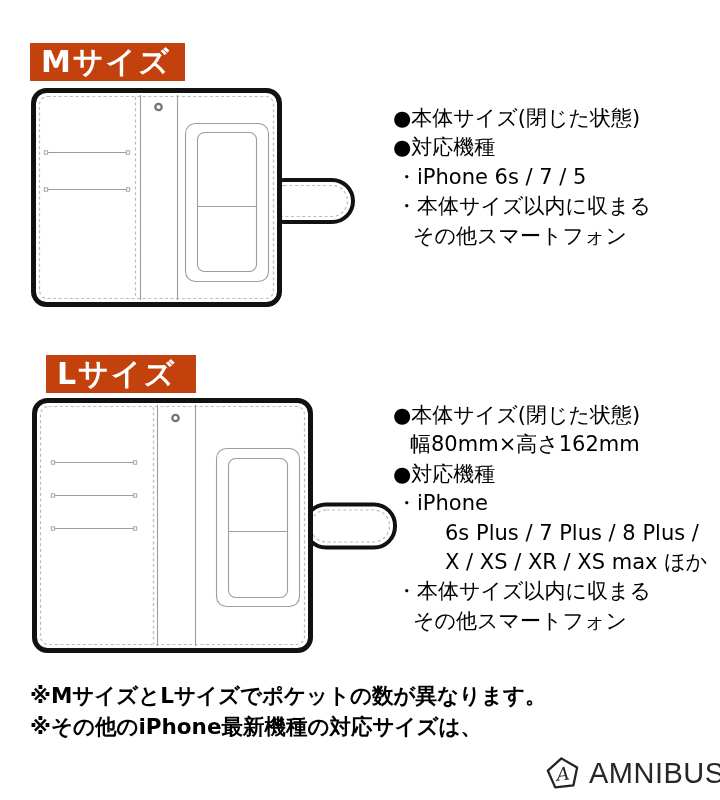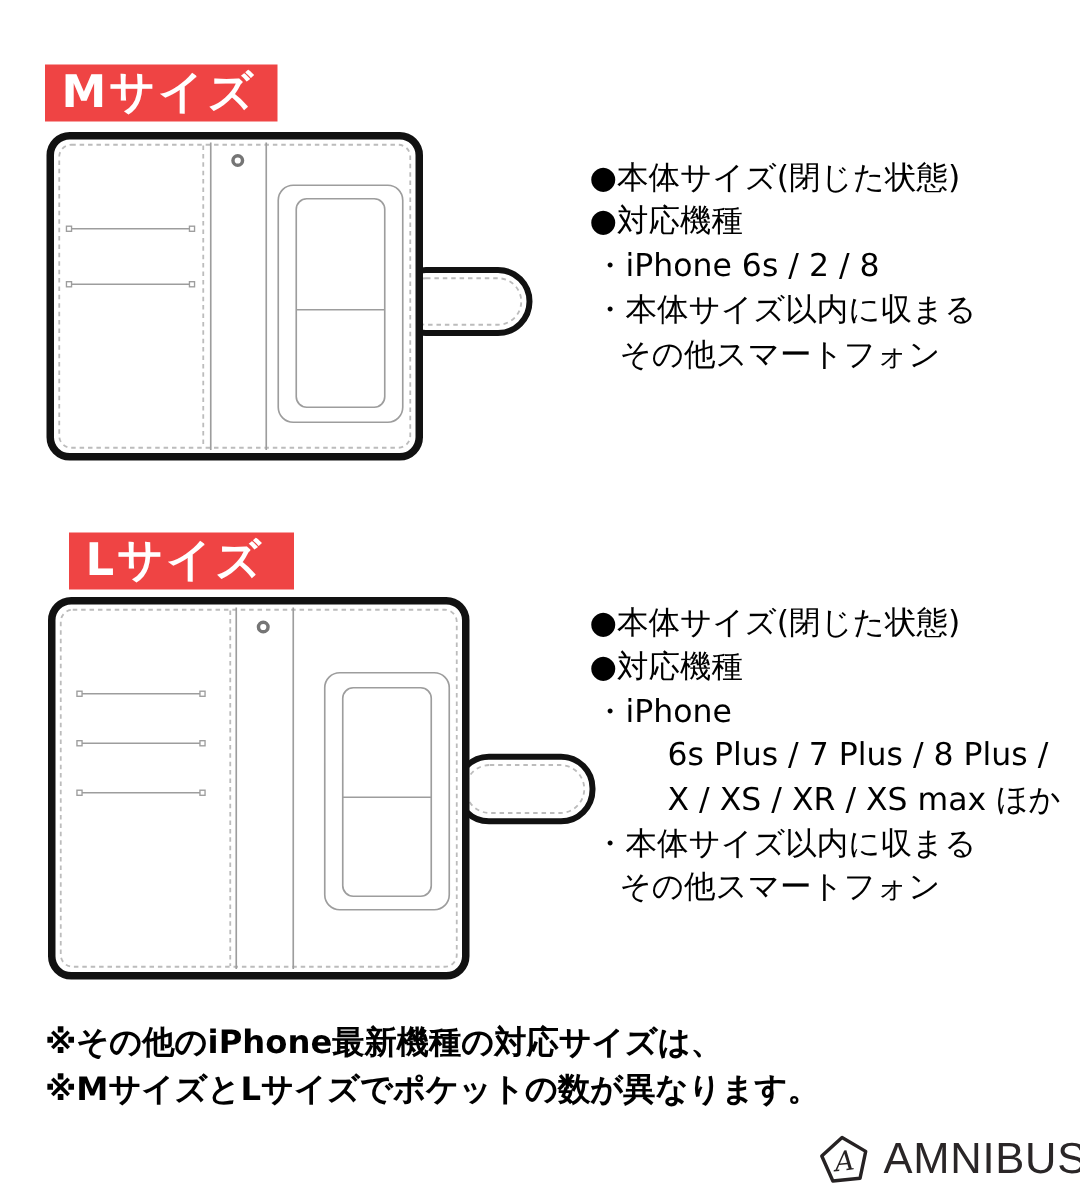--- a/index.html
+++ b/index.html
@@ -2,21 +2,21 @@
 <html><head>
 <meta charset="utf-8">
 <style>
   html,body{margin:0;padding:0;background:#ffffff;}
   .canvas{
     position:relative;width:720px;height:800px;background:#ffffff;
     font-family:"DejaVu Sans",sans-serif;color:#000;overflow:hidden;
   }
   
   .size-label{
-    position:absolute;background:#ef4444;color:#fff;font-weight:700;
+    position:absolute;background:#c2410c;color:#fff;font-weight:700;
     font-size:30px;line-height:38px;height:38px;box-sizing:border-box;
     padding:0 14px 0 11px;letter-spacing:2px;white-space:nowrap;
   }
   .m-label{left:30px;top:43px;min-width:144px;}
   .l-label{left:30px;top:355px;min-width:150px;margin-left:16px;}
   
   .case-svg{position:absolute;display:block;}
   .m-case{left:25px;top:83px;}
   .l-case{left:25px;top:392px;}
   .ink4{fill:#ffffff;stroke:#111111;stroke-width:4;}
@@ -79,21 +79,21 @@
     <g>
       <rect x="160.5" y="40.5" width="83" height="158" rx="10" class="thin"></rect>
       <rect x="172.5" y="49.5" width="59" height="139" rx="7" class="thin"></rect>
       <line x1="172.5" y1="123.5" x2="231.5" y2="123.5" class="thin"></line>
     </g>
   </svg>
 
   <div class="spec m-spec">
     <div class="line">●本体サイズ(閉じた状態)</div>
     <div class="line">●対応機種</div>
-    <div class="line i3">・iPhone 6s / 2 / 8</div>
+    <div class="line i3">・iPhone 6s / 7 / 5</div>
     <div class="line i3">・本体サイズ以内に収まる</div>
     <div class="line i20">その他スマートフォン</div>
   </div>
 
   <div class="size-label l-label">Lサイズ</div>
 
   <svg class="case-svg l-case" width="380" height="268" viewBox="0 0 380 268" xmlns="http://www.w3.org/2000/svg">
     <g>
       <rect x="280" y="112.5" width="90" height="43" rx="21" class="ink4"></rect>
       <rect x="285.5" y="118" width="79" height="32" rx="16" class="stitch"></rect>
@@ -121,31 +121,32 @@
     </g>
     <g>
       <rect x="191.5" y="56.5" width="83" height="158" rx="10" class="thin"></rect>
       <rect x="203.5" y="66.5" width="59" height="139" rx="7" class="thin"></rect>
       <line x1="203.5" y1="139.5" x2="262.5" y2="139.5" class="thin"></line>
     </g>
   </svg>
 
   <div class="spec l-spec">
     <div class="line">●本体サイズ(閉じた状態)</div>
+    <div class="line i17">幅80mm×高さ162mm</div>
     <div class="line">●対応機種</div>
     <div class="line i3">・iPhone</div>
     <div class="line i30">6s Plus / 7 Plus / 8 Plus /</div>
     <div class="line i30">X / XS / XR / XS max ほか</div>
     <div class="line i3">・本体サイズ以内に収まる</div>
     <div class="line i20">その他スマートフォン</div>
   </div>
 
   <div class="notes">
+    <div class="note">※MサイズとLサイズでポケットの数が異なります。</div>
     <div class="note">※その他のiPhone最新機種の対応サイズは、</div>
-    <div class="note">※MサイズとLサイズでポケットの数が異なります。</div>
   </div>
 
   <div class="brand">
     <svg width="38" height="40" viewBox="0 0 40 40" xmlns="http://www.w3.org/2000/svg">
       <g transform="rotate(-6 20 21)">
         <polygon points="20,4.5 4.5,15.9 10.4,34.2 29.6,34.2 35.5,15.9" fill="none" stroke="#262223" stroke-width="2.4" stroke-linejoin="round"></polygon>
         <text class="penta-a" x="20" y="27.5" text-anchor="middle">A</text>
       </g>
     </svg>
     <span class="brand-name">AMNIBUS</span>

